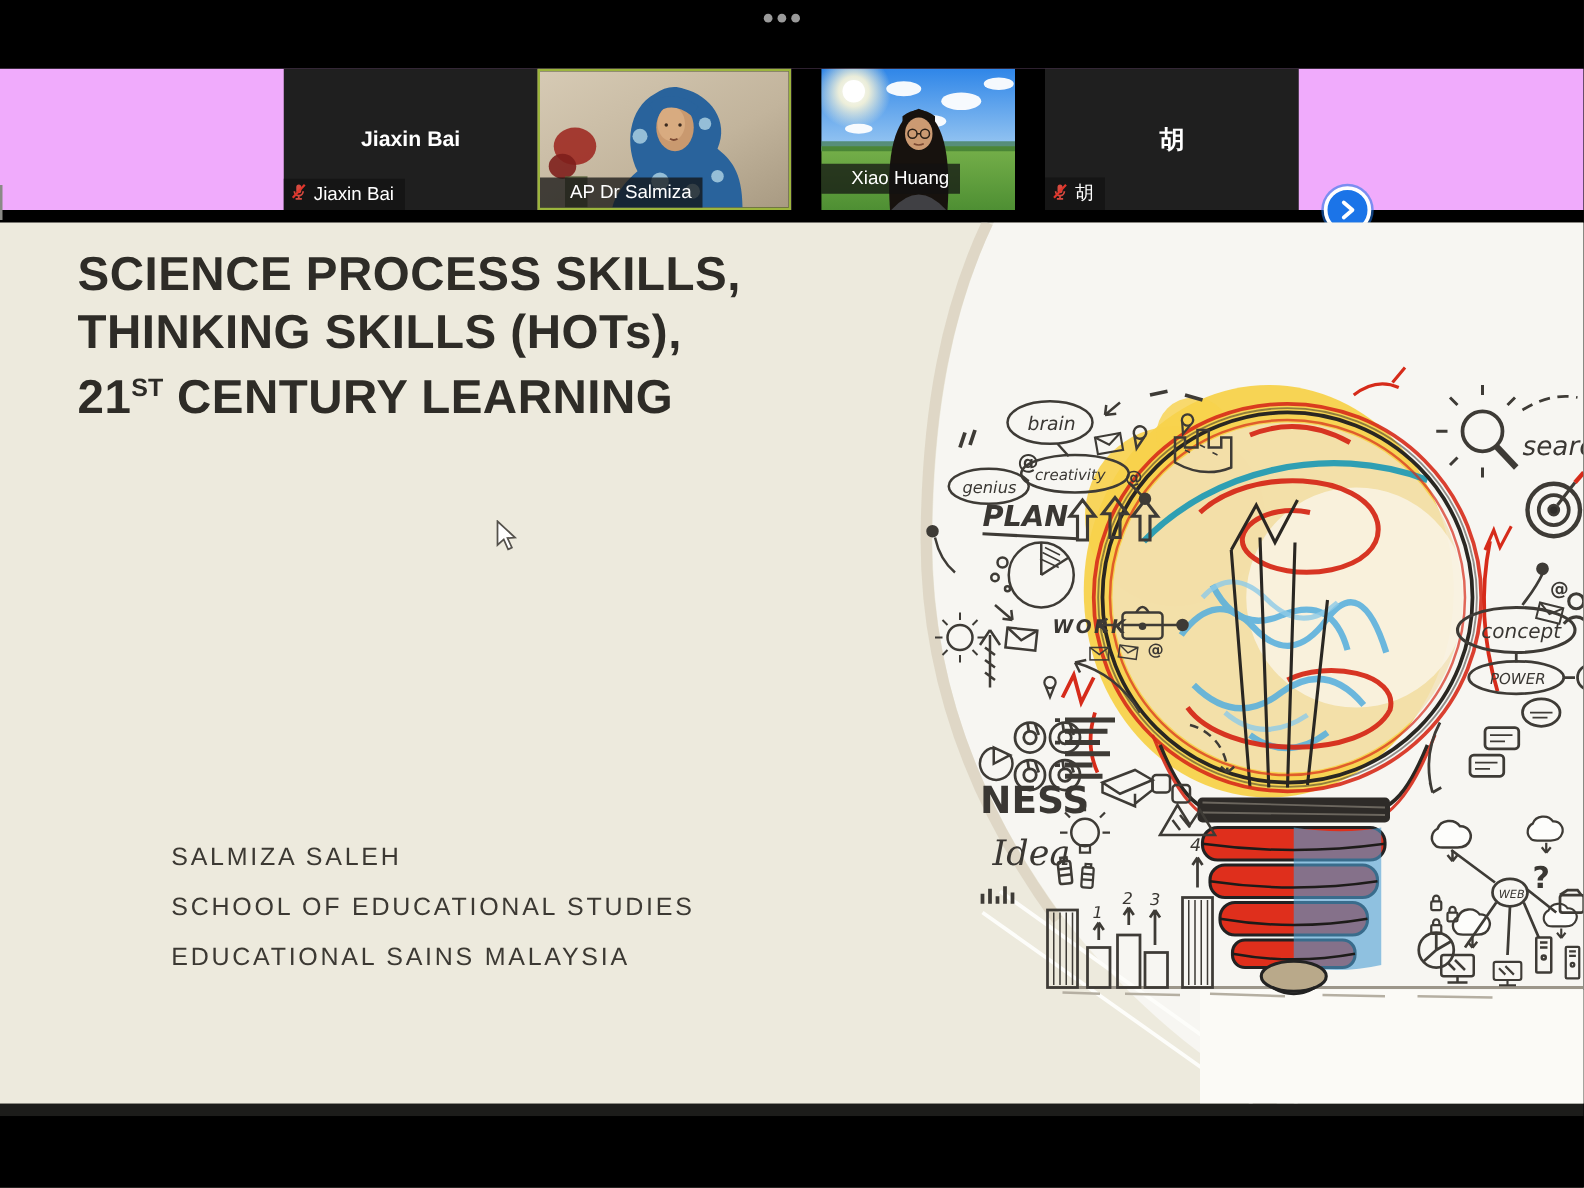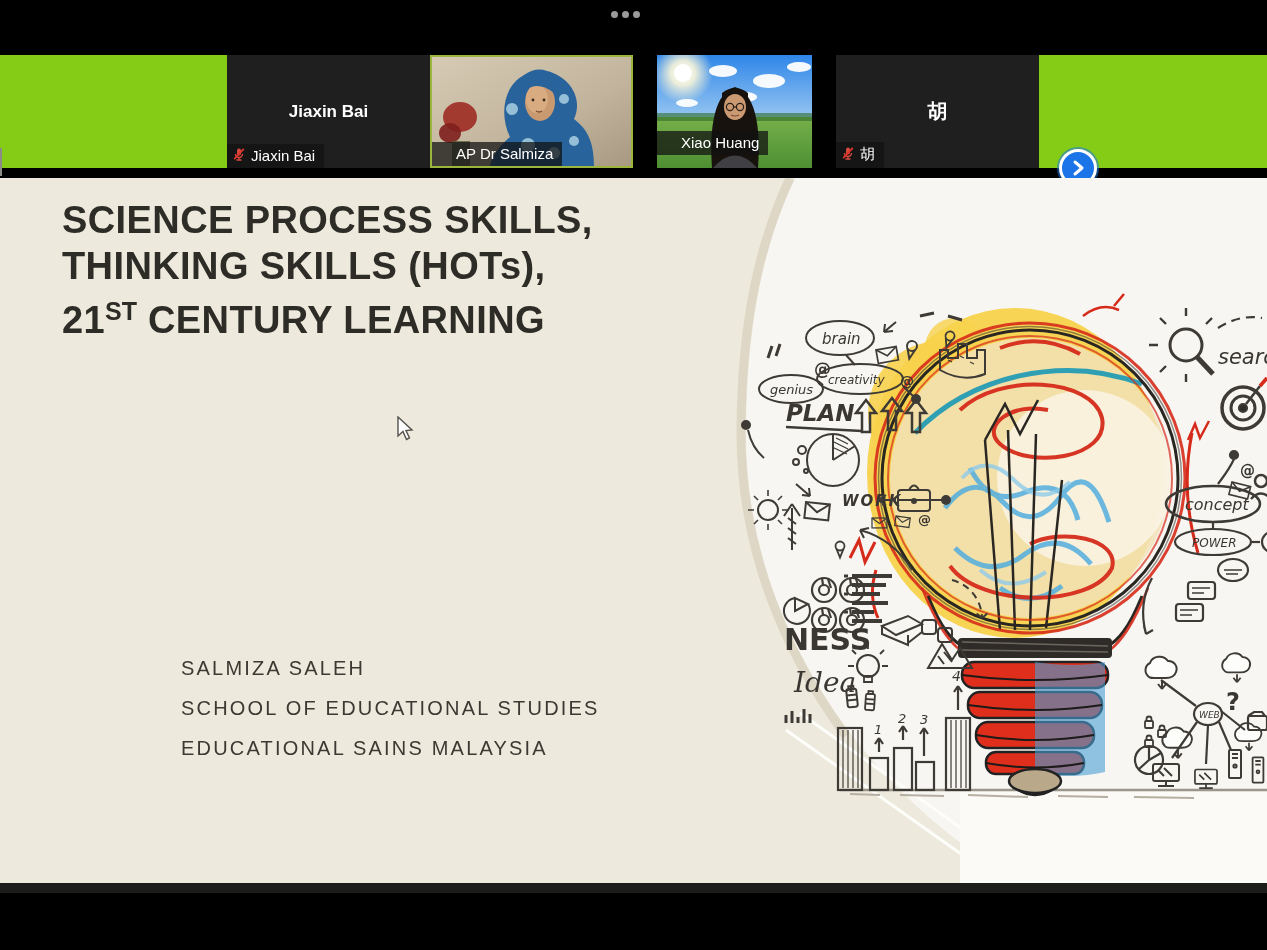--- a/index.html
+++ b/index.html
@@ -2,42 +2,42 @@
 <html><head>
 <meta charset="utf-8">
 <style>
   html,body{margin:0;padding:0;background:#000;}
   .screen{position:relative;width:1267px;height:950px;background:#000;overflow:hidden;
           font-family:"Liberation Sans",sans-serif;}
   
   .handle{position:absolute;top:11px;left:611px;display:flex;gap:4px;}
   .handle i{width:7px;height:7px;border-radius:50%;background:#9a9a9a;display:block;}
   
-  .strip{position:absolute;top:55px;left:0;width:1267px;height:113px;background:#84cc16;}
+  .strip{position:absolute;top:55px;left:0;width:1267px;height:113px;background:#f0abfc;}
   .tile{position:absolute;top:0;height:113px;width:203px;background:#1f1f1f;box-sizing:border-box;}
   .tile.active{border:2px solid #9cb53d;}
   .center-name{position:absolute;inset:0;display:flex;align-items:center;justify-content:center;
                color:#fff;font-weight:bold;font-size:17px;}
   .center-name.big{font-size:20px;}
   .name-tag{position:absolute;left:0;bottom:0;display:flex;align-items:center;gap:5px;
             background:rgba(17,17,17,.74);color:#fff;font-size:15px;padding:3px 9px 4px 5px;
             max-width:190px;white-space:nowrap;}
   .name-tag.nomic{padding-left:24px;}
   .vidfill{position:absolute;inset:0;}
   .pillar{position:absolute;top:0;left:24px;width:155px;height:100px;}
   .nextbtn{position:absolute;top:94px;left:1059px;width:38px;height:38px;border-radius:50%;
            background:#1b74e8;border:3px solid #fff;box-sizing:border-box;
            box-shadow:0 0 0 2px rgba(27,116,232,.55);display:flex;align-items:center;justify-content:center;cursor:pointer;}
   
   .slide{position:absolute;top:178px;left:0;width:1267px;height:705px;background:#edeadd;overflow:hidden;}
   .title{position:absolute;left:62px;top:20px;width:600px;color:#2e2c27;font-weight:bold;
          font-size:38px;line-height:45.5px;letter-spacing:.4px;}
-  .title sup{font-size:25px;vertical-align:13px;letter-spacing:0;}
-  .authors{position:absolute;left:137px;top:470px;color:#3c3933;font-size:20px;
-           letter-spacing:2.2px;line-height:40px;margin-left:44px;}
+  .title sup{font-size:20px;vertical-align:13px;letter-spacing:0;}
+  .authors{position:absolute;left:137px;top:488px;color:#3c3933;font-size:20px;
+           letter-spacing:2.2px;line-height:40px;}
   .illus{position:absolute;top:0;left:700px;width:567px;height:705px;}
   .cursor{position:absolute;left:396px;top:238px;}
   
   .bstrip{position:absolute;top:883px;left:0;width:1267px;height:10px;background:#1c1c1a;}
   .bbar{position:absolute;top:893px;left:0;width:1267px;height:57px;background:#000;}
   .edge-notch{position:absolute;left:0;top:148px;width:2px;height:28px;background:#8a8a86;}
   svg text{stroke:none;fill:#3a3733;}
 </style>
 </head>
 <body>

